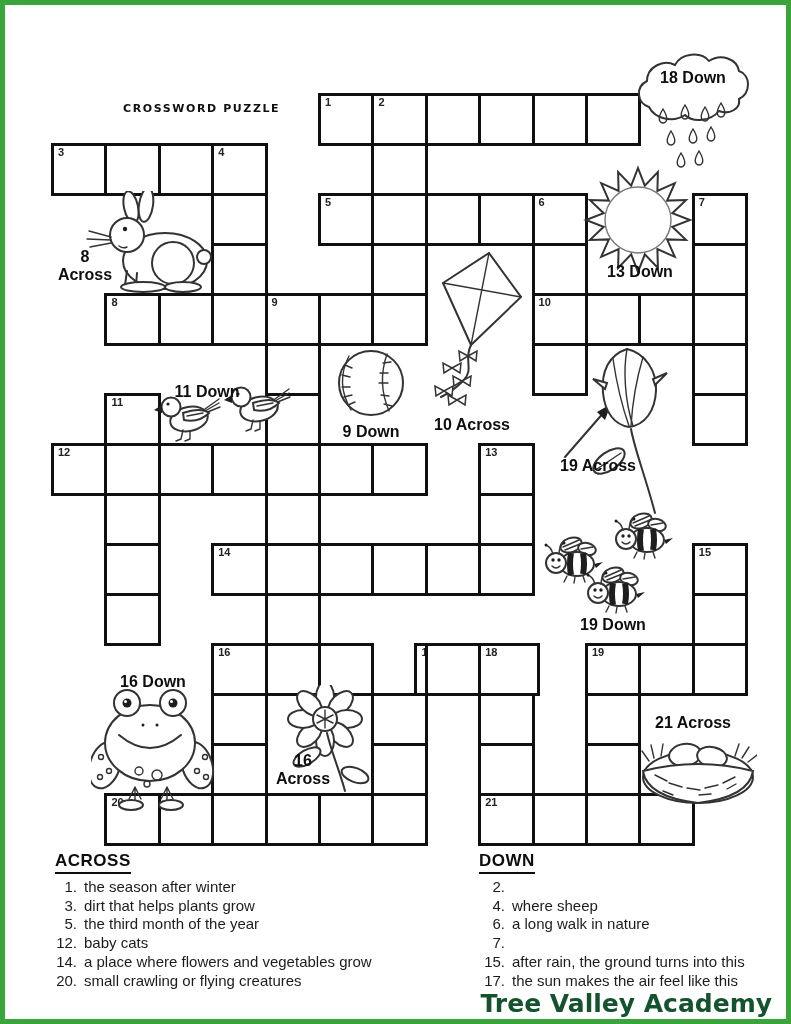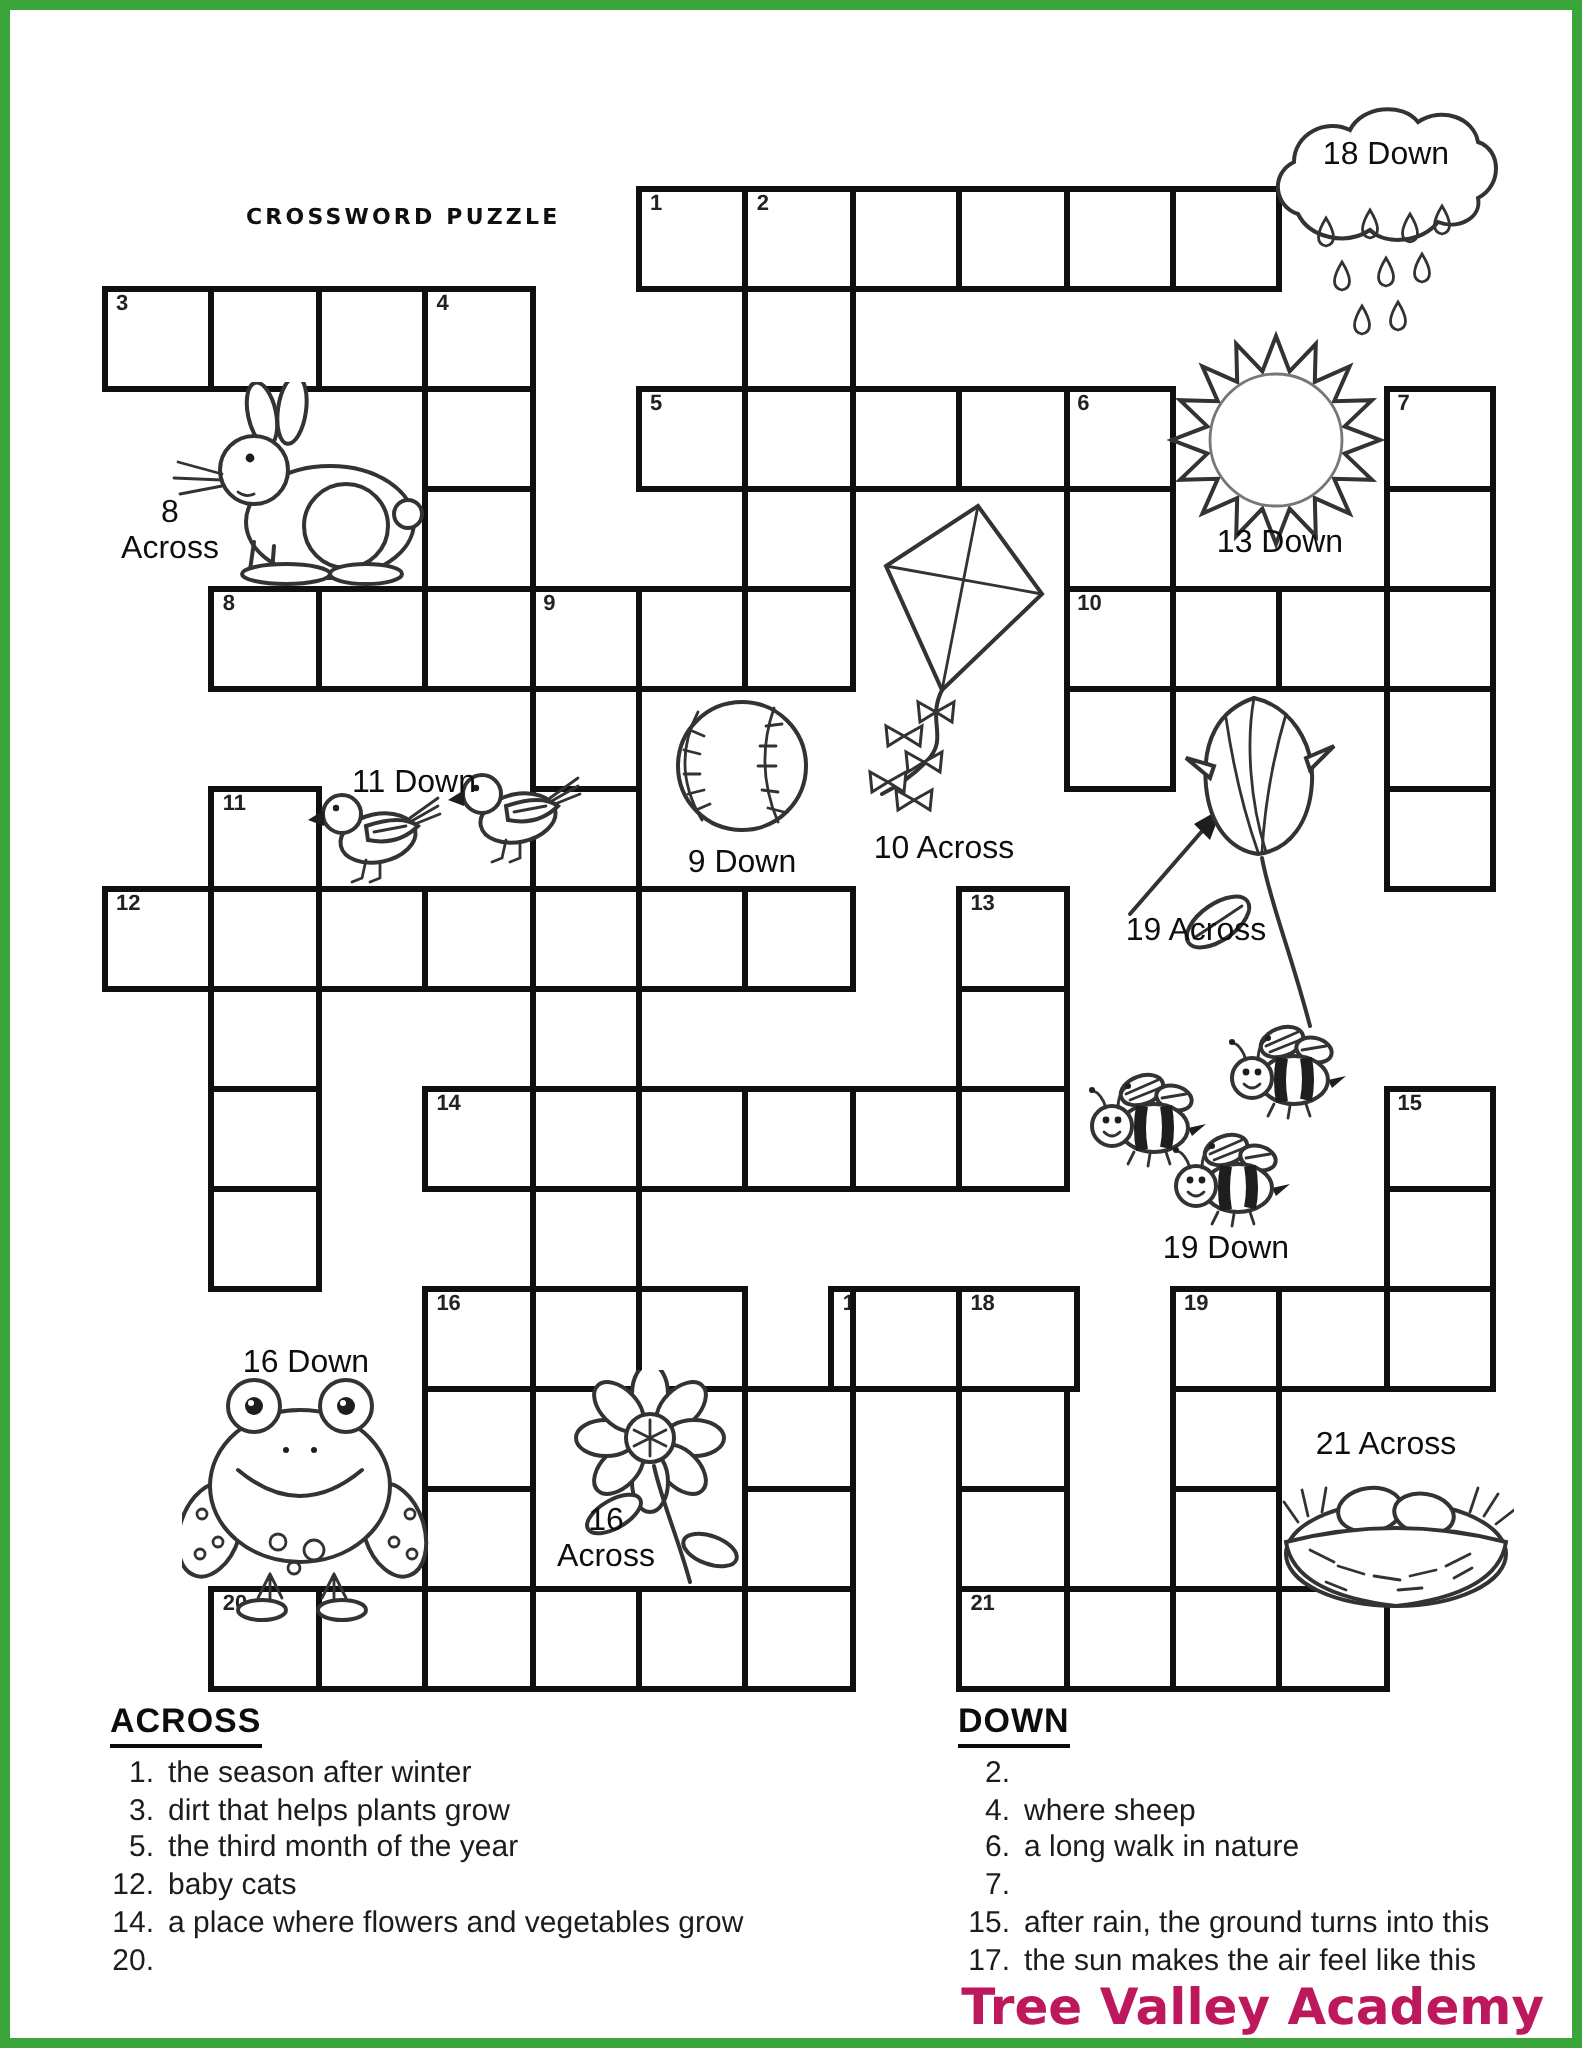--- a/index.html
+++ b/index.html
@@ -7,34 +7,34 @@
         border:5px solid #3aa53a;background:#fff;overflow:hidden;
         font-family:"Liberation Sans",sans-serif;}
   .title{position:absolute;left:56px;top:26px;font-family:"DejaVu Sans",sans-serif;
          font-weight:bold;font-size:62px;letter-spacing:-3px;color:#0b0b0b;line-height:1;}
   .subtitle{position:absolute;left:118px;top:97px;font-family:"DejaVu Sans",sans-serif;
          font-weight:bold;font-size:11px;letter-spacing:1.6px;color:#101010;}
   .grid{position:absolute;left:0;top:0;}
   .cell{position:absolute;box-sizing:border-box;border:3px solid #101010;background:#fff;}
   .cellnum{position:absolute;top:0px;left:4px;font-size:11px;font-weight:600;color:#222;
          font-family:"Liberation Sans",sans-serif;}
-  .pic-label{position:absolute;font-size:16px;font-weight:normal;line-height:17.5px;
+  .pic-label{position:absolute;font-size:16px;font-weight:bold;line-height:17.5px;
          text-align:center;color:#0e0e0e;z-index:5;}
   .illus{position:absolute;z-index:4;}
   .clues{position:absolute;top:846px;}
   .clues-across{left:44px;width:380px;}
   .clues-down{left:468px;width:310px;}
   .clue-heading{font-size:17px;font-weight:bold;color:#0d0d0d;letter-spacing:.5px;
          border-bottom:2px solid #0d0d0d;display:inline-block;margin-left:6px;padding-bottom:1px;}
   .clue{display:flex;line-height:18.7px;font-size:15px;color:#1c1c1c;}
   .clue .cnum{min-width:28px;text-align:right;margin-right:7px;}
   .clues-down .clue .cnum{min-width:32px;}
   .clue-list{margin-top:4px;}
   .branding{position:absolute;right:14px;top:984px;font-family:"DejaVu Sans",sans-serif;
-         font-weight:bold;font-size:25px;color:#be185d;}
+         font-weight:bold;font-size:25px;color:#14532d;}
   svg .ln{fill:none;stroke:#333;stroke-width:2;stroke-linecap:round;stroke-linejoin:round;}
   svg .wh{fill:#fff;stroke:#333;stroke-width:2;}
   svg .bk{fill:#1e1e1e;stroke:none;}
   svg .thin{fill:none;stroke:#333;stroke-width:1.4;stroke-linecap:round;}
 </style>
 </head>
 <body>
 
 <div class="page">
 
@@ -411,20 +411,21 @@
         <div class="clue">
           <span class="cnum">12.</span>
           <span class="ctext">baby cats</span>
         </div>
         <div class="clue">
           <span class="cnum">14.</span>
           <span class="ctext">a place where flowers and vegetables grow</span>
         </div>
         <div class="clue">
           <span class="cnum">20.</span>
+          <span class="ctext">small crawling or flying creatures</span>
         </div>
       </div>
   </div>
 
   <div class="clues clues-down">
     <div class="clue-heading">DOWN</div>
     <div class="clue-list">
         <div class="clue">
           <span class="cnum">2.</span>
         </div>

